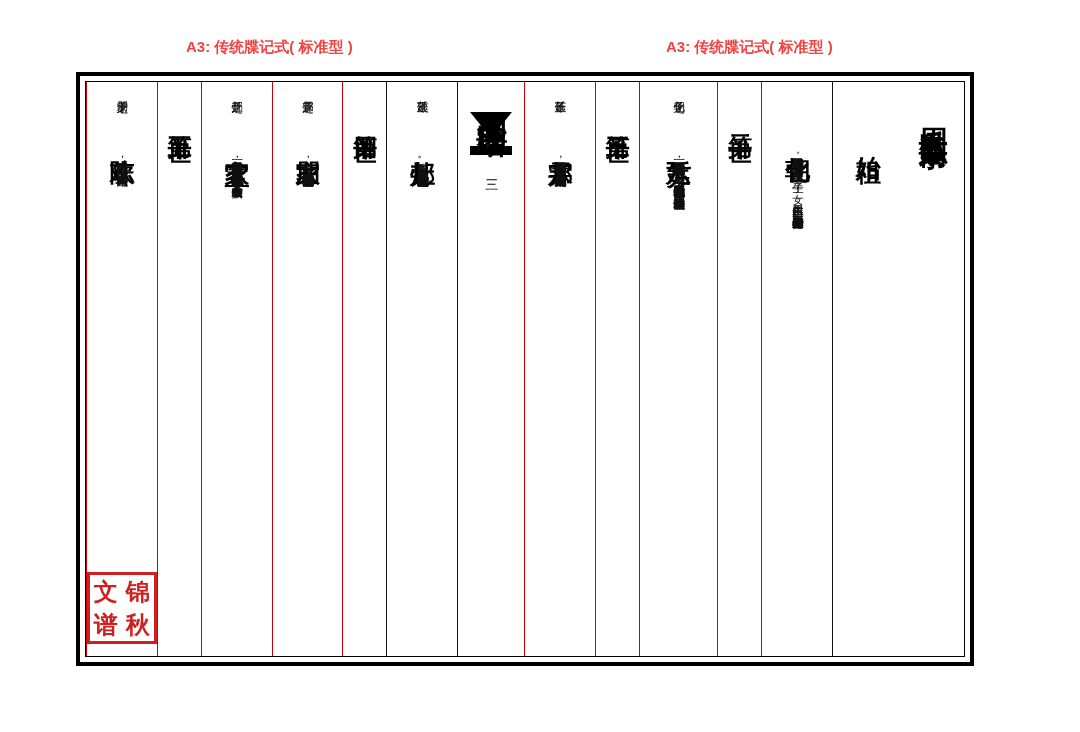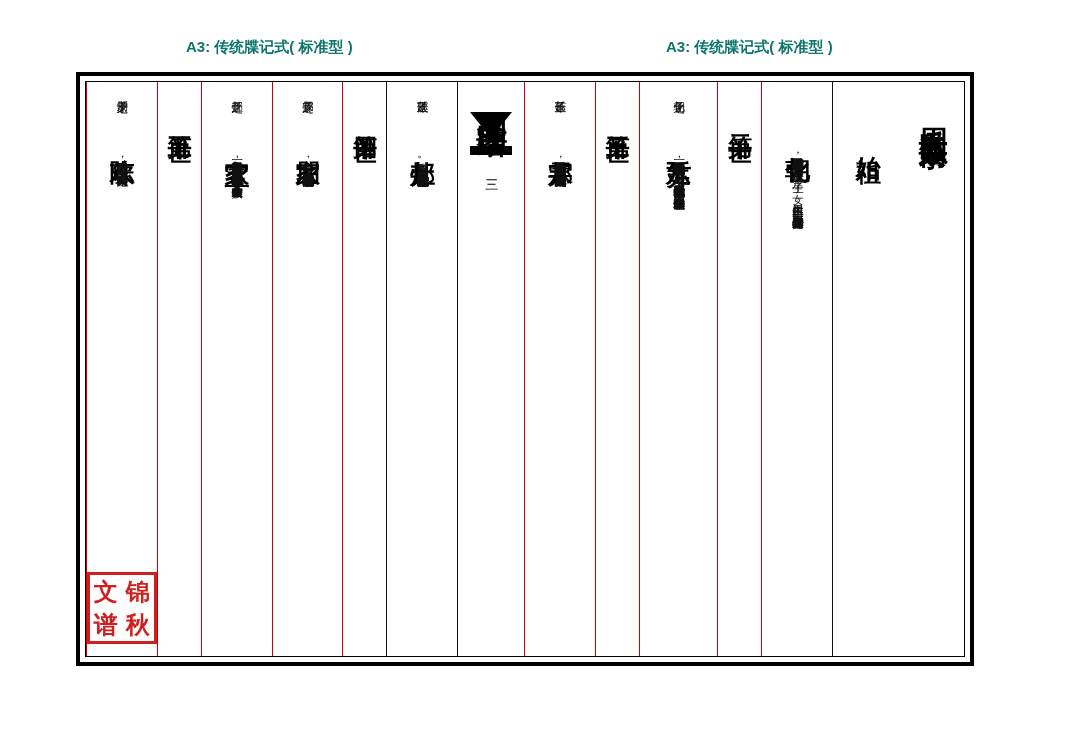--- a/index.html
+++ b/index.html
@@ -24,21 +24,21 @@
     top: 38px;
     left: 0;
     width: 1080px;
     height: 28px;
   }
   .hdr {
     position: absolute;
     font-family: "Liberation Sans", sans-serif;
     font-weight: bold;
     font-size: 15px;
-    color: #0f766e;
+    color: #ef4444;
     white-space: nowrap;
   }
   .hdr-left  { left: 186px; top: 0; }
   .hdr-right { left: 666px; top: 0; }
 
   
   .frame {
     position: absolute;
     left: 76px;
     top: 72px;

